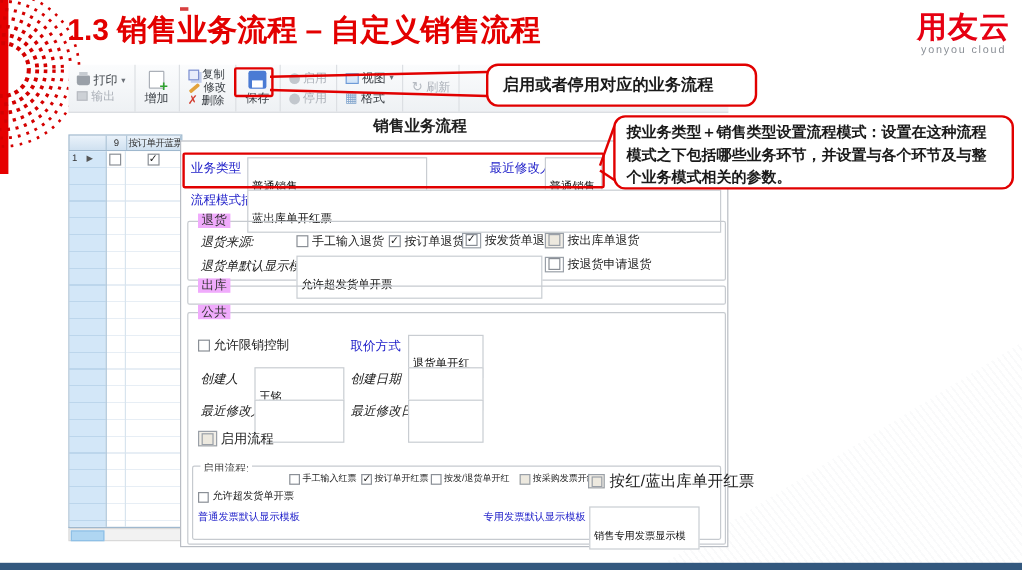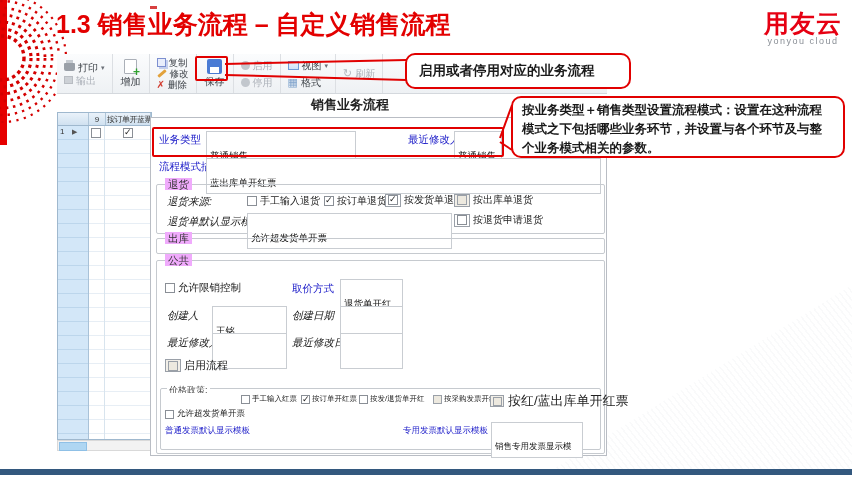--- a/index.html
+++ b/index.html
@@ -268,21 +268,21 @@
       <div class="inp" style="left:183px;top:72px;width:63px"></div>
 
       <div class="cbrow" style="left:8px;top:97px;font-size:11px">
         <span class="cbframe disf">
             <span class="cb dis"></span>
           </span>
         <span>启用流程</span>
       </div>
 
       <div class="grp" style="left:3px;top:127px;width:441px;height:62px">
-        <span class="cliplabel">价格政策:</span>
+        <span class="cliplabel">启用流程:</span>
         <div class="cbrow" style="left:80px;top:5px;font-size:7.5px;gap:2px">
           <span class="cb" style="width:9px;height:9px"></span>
             <span>手工输入红票</span>
         </div>
         <div class="cbrow" style="left:140px;top:5px;font-size:7.5px;gap:2px">
           <span class="cb checked" style="width:9px;height:9px"></span>
             <span>按订单开红票</span>
         </div>
         <div class="cbrow" style="left:198px;top:5px;font-size:7.5px;gap:2px">
           <span class="cb" style="width:9px;height:9px"></span>

